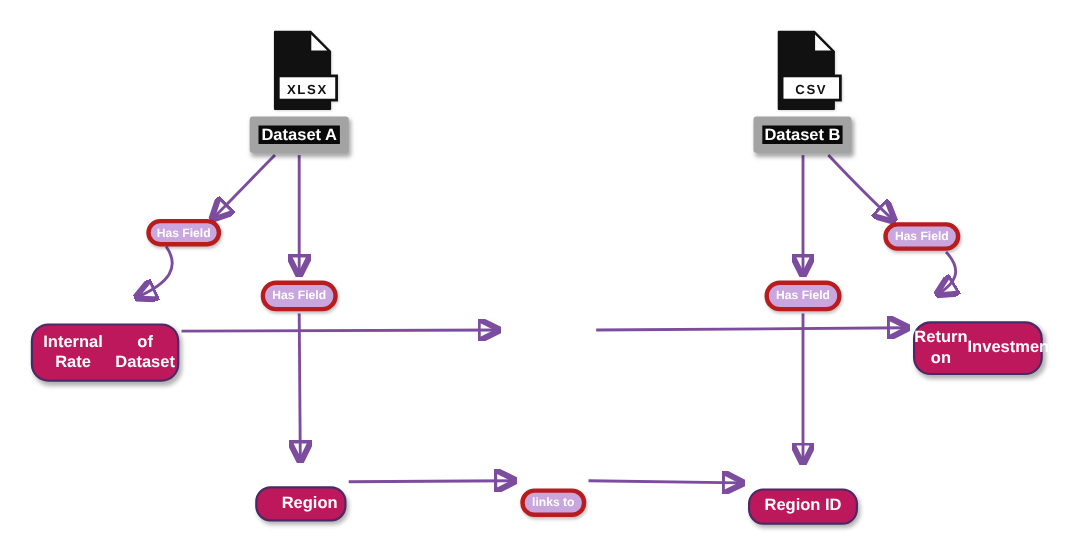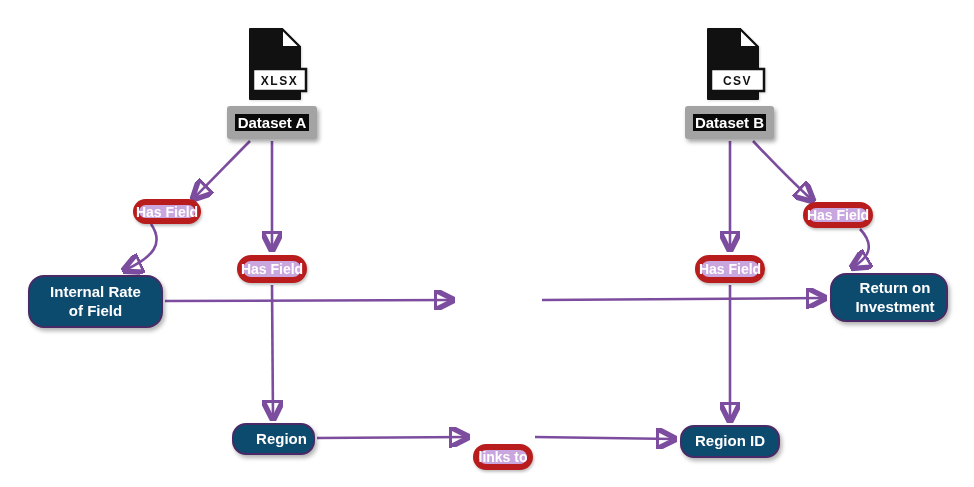--- a/index.html
+++ b/index.html
@@ -25,39 +25,40 @@
     box-sizing:border-box;
   }
   .file-icon { position:absolute; filter: drop-shadow(1px 1px 1px rgba(0,0,0,0.15)); }
   .file-icon text {
     font-family:"Liberation Sans", sans-serif;
     font-weight:bold; font-size:12px; letter-spacing:1.5px; fill:#111111;
   }
 
   .field-node {
     position:absolute;
-    background:#0c4a6e;
+    background:#be185d;
     border:2.5px solid #4a2a66;
     border-radius:16px;
     color:#ffffff;
     font-weight:bold; font-size:15px; line-height:1.25;
-    display:flex; flex-direction:column; align-items:center; justify-content:center;
+    display:flex; flex-direction:row; align-items:center; justify-content:center;
     text-align:center;
     box-shadow: 2px 3px 4px rgba(0,0,0,0.30);
     box-sizing:border-box;
+    margin-top:19px;
   }
   .field-node span { display:block; }
 
   .edge-label {
     position:absolute;
     background:#c9a6de;
-    border:6px solid #b91c1c;
+    border:4px solid #b91c1c;
     border-radius:15px;
     color:#ffffff;
-    font-weight:bold; font-size:14px;
+    font-weight:bold; font-size:11px;
     display:flex; align-items:center; justify-content:center;
     box-shadow: 1px 2px 3px rgba(0,0,0,0.25);
     box-sizing:border-box;
     white-space:nowrap;
   }
 </style>
 </head>
 <body>
 
 <div class="stage">
@@ -110,21 +111,21 @@
 
   <div class="dataset-node" style="left:227px; top:106px; width:90px; height:33px;">
     <span>Dataset A</span>
   </div>
   <div class="dataset-node" style="left:685px; top:106px; width:89px; height:33px;">
     <span>Dataset B</span>
   </div>
 
   <div class="field-node" style="left:28px; top:275px; width:135px; height:53px;">
     <span>Internal Rate</span>
-    <span>of Field</span>
+    <span>of Dataset</span>
   </div>
   <div class="field-node" style="left:830px; top:273px; width:118px; height:49px;padding-left:12px;">
     <span>Return on</span>
     <span>Investment</span>
   </div>
   <div class="field-node" style="left:232px; top:423px; width:83px; height:32px; border-radius:14px;padding-left:16px;">
     <span>Region</span>
   </div>
   <div class="field-node" style="left:680px; top:425px; width:100px; height:33px; border-radius:14px;">
     <span>Region ID</span>

